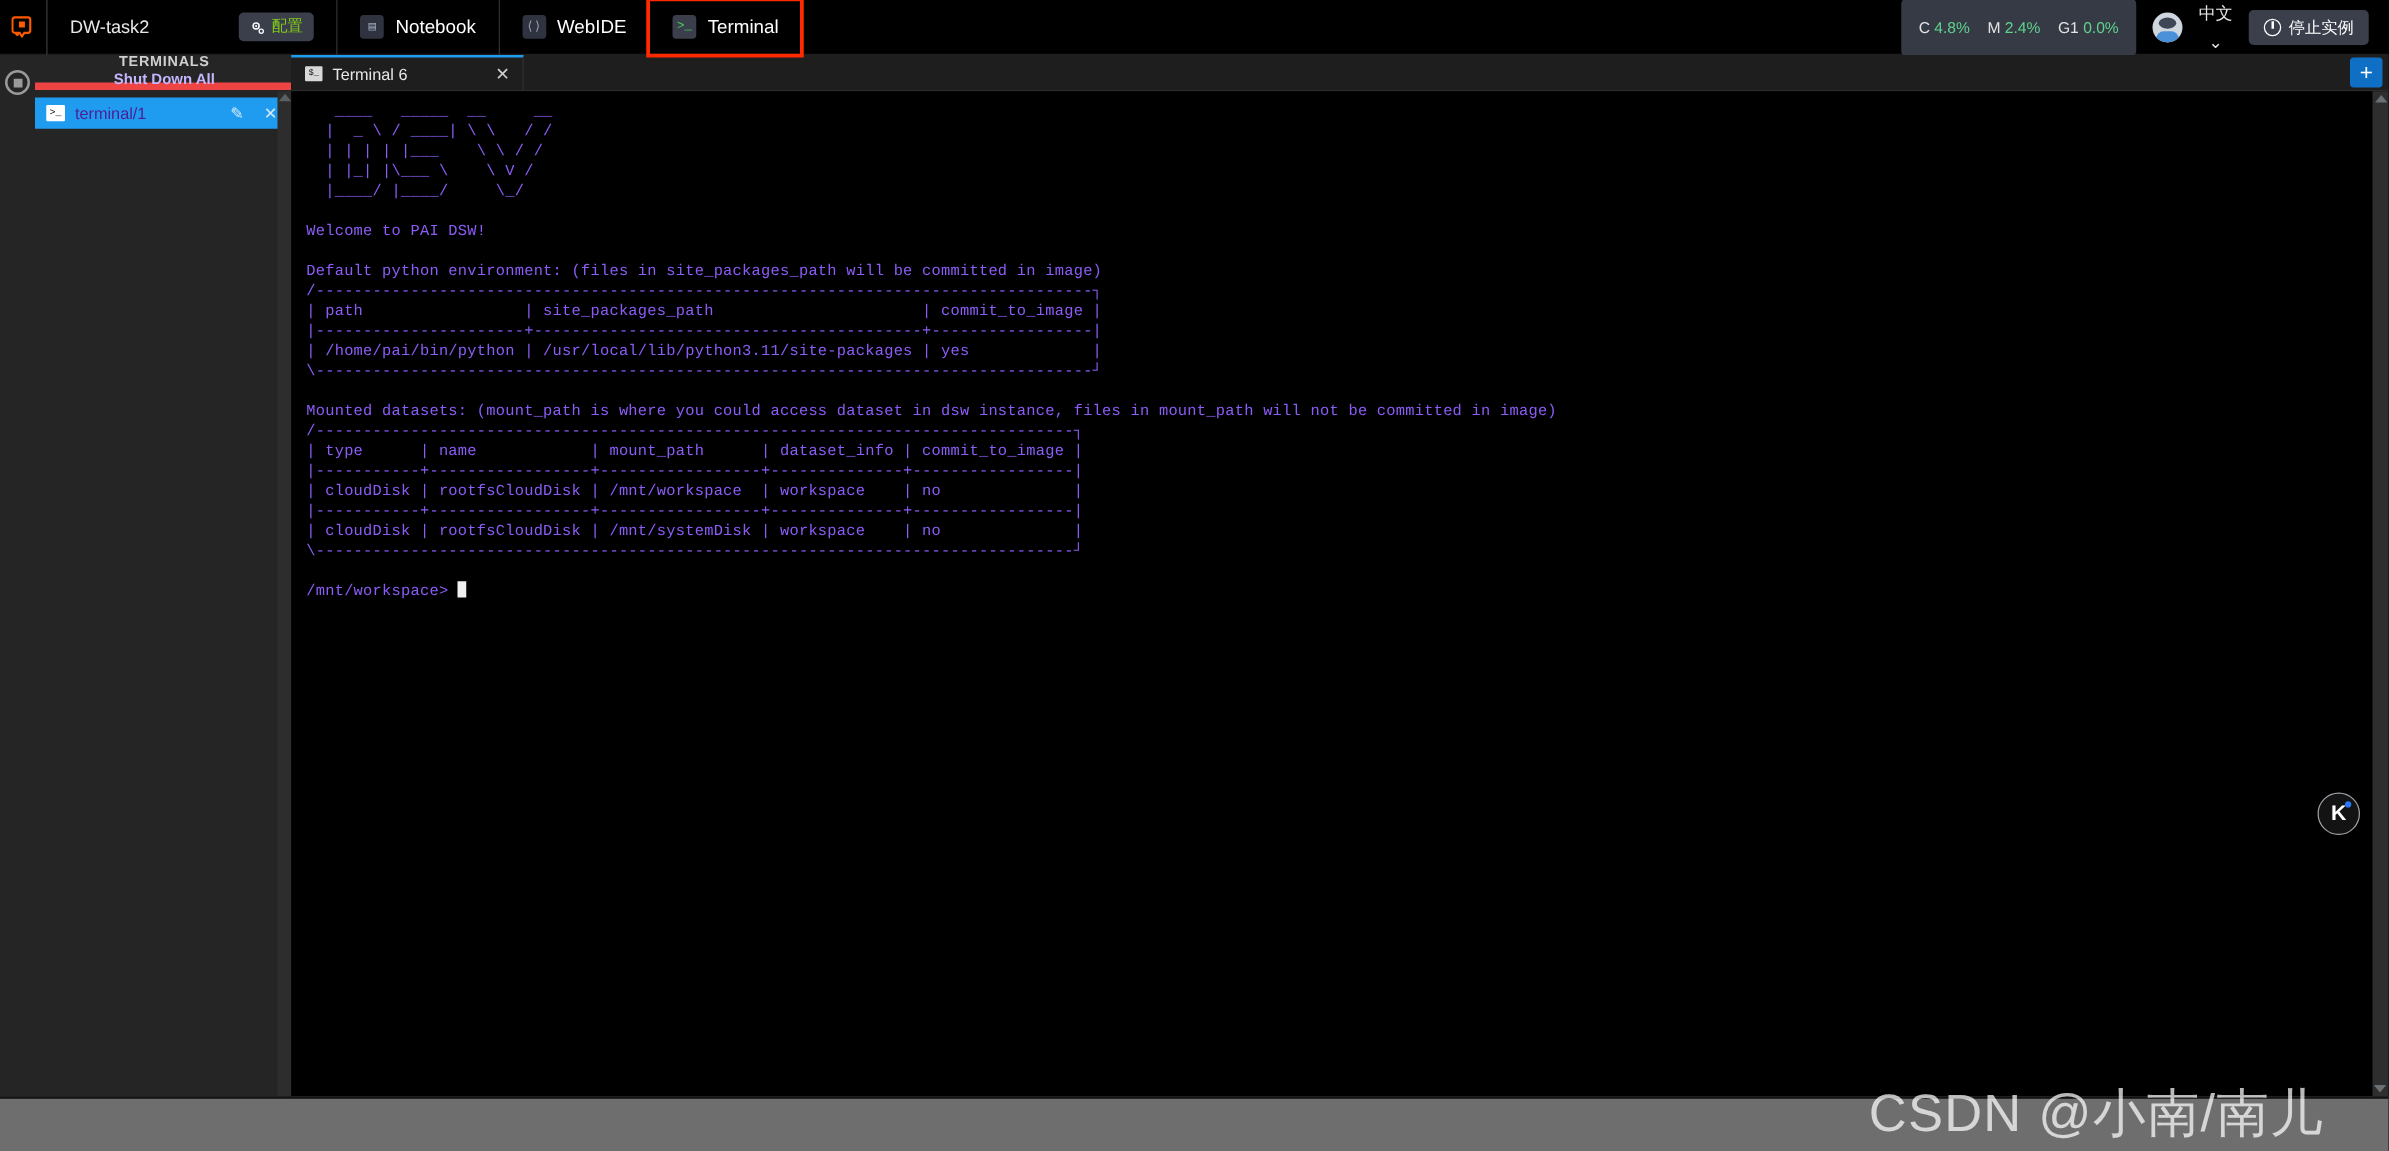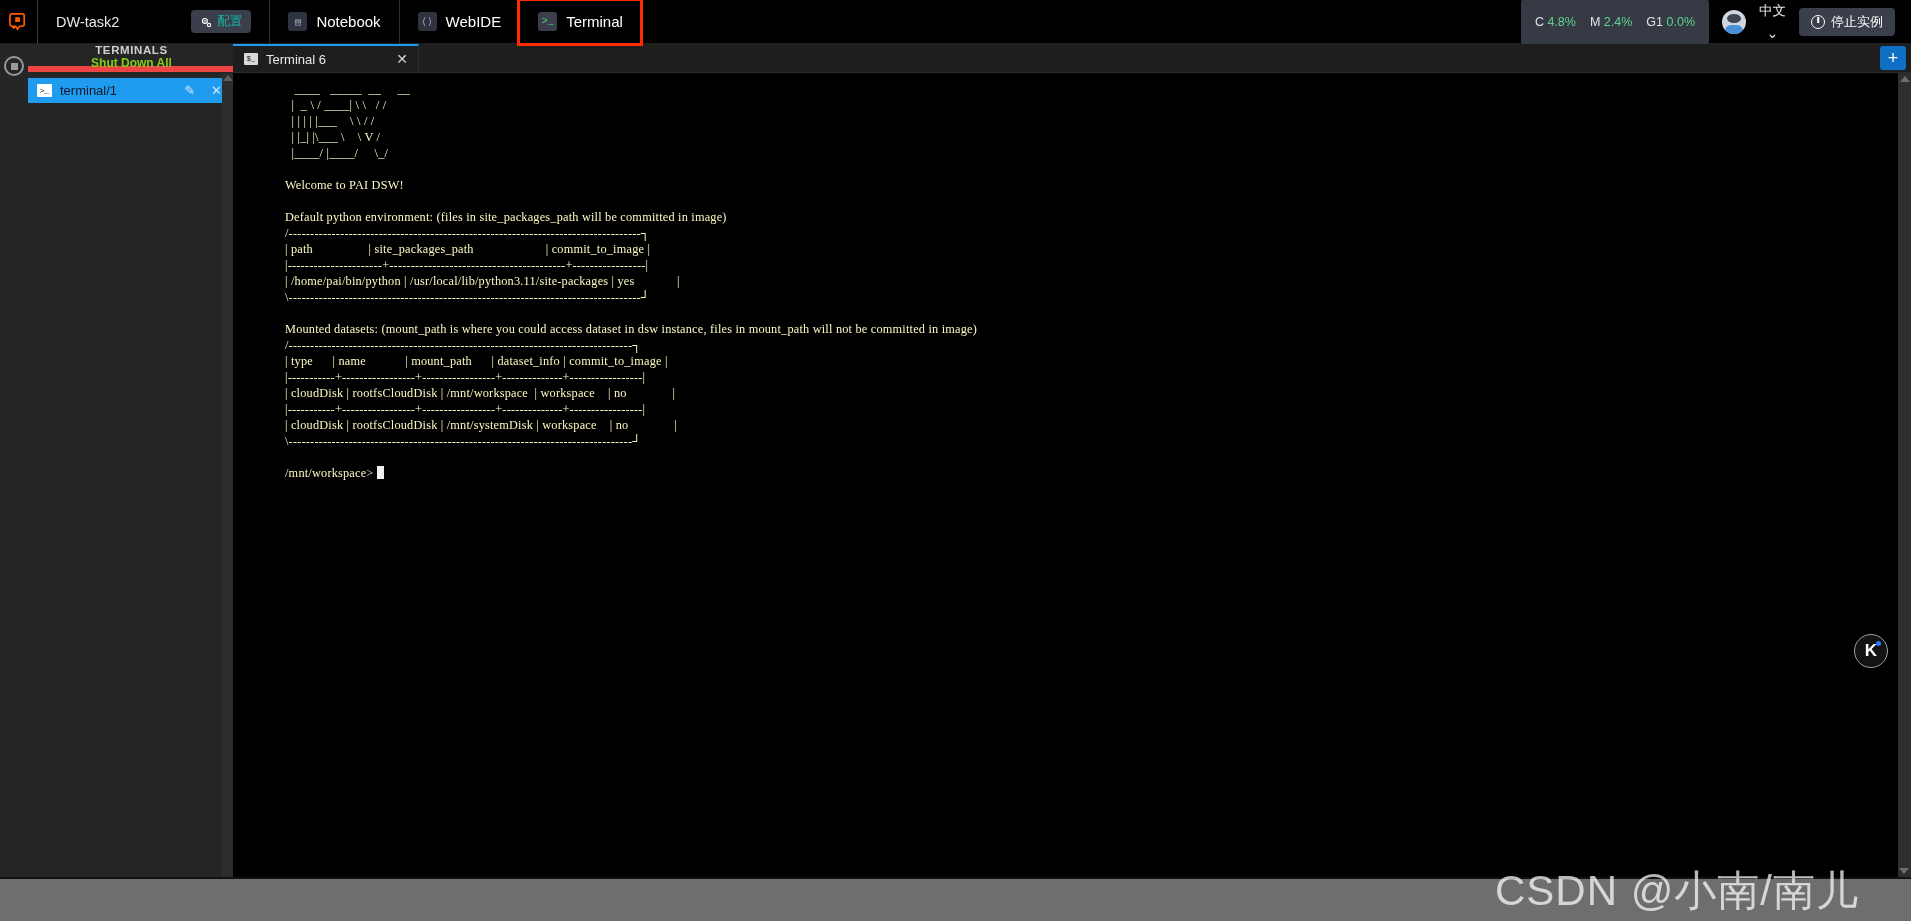--- a/index.html
+++ b/index.html
@@ -41,21 +41,21 @@
   }
   .instance-name {
     padding-left: 18px; color: #e8e8e8; font-size: 14.5px;
     white-space: nowrap;
   }
   .nav-group { display: flex; align-items: center; height: 44px; margin-left: 72px; }
   .config-btn {
     display: flex; align-items: center; gap: 5px;
     background: #3a3f4b; border-radius: 4px;
     padding: 4px 9px; height: 23px;
-    color: #14b8a6; font-size: 12.5px; cursor: pointer;
+    color: #84cc16; font-size: 12.5px; cursor: pointer;
     margin-right: 18px;
   }
   .navtab {
     display: flex; align-items: center; gap: 9px;
     height: 44px; padding: 0 18px;
     color: #fff; font-size: 15px; cursor: pointer;
     border-left: 1px solid #2f2f2f;
     position: relative;
   }
   .navtab:first-of-type { border-left: none; }
@@ -130,34 +130,34 @@
     width: 205px; height: 833px;
     background: #252526;
   }
   .side-head {
     height: 28px; display: flex; align-items: center;
     justify-content: space-between; padding: 0 6px 0 8px;
     border-bottom: 6px solid #ef4444;
     flex-direction: column;
   }
   .side-title { color: #cfcfcf; font-size: 11.5px; font-weight: bold; letter-spacing: .6px; }
-  .side-action { color: #84cc16; font-size: 12px; font-weight: bold; cursor: pointer; }
+  .side-action { color: #c4b5fd; font-size: 12px; font-weight: bold; cursor: pointer; }
   .term-list { padding-top: 6px; }
   .term-item {
     height: 25px; background: #1f9cf0;
     display: flex; align-items: center; gap: 8px;
     padding: 0 7px 0 9px; cursor: pointer;
   }
   .term-item .ti {
     width: 15px; height: 13px; background: #fff;
     border-radius: 1px; color: #111; font-size: 8px;
     font-family: "Liberation Mono", monospace;
     display: flex; align-items: center; justify-content: center;
   }
-  .term-item .tl { color: #0f172a; font-size: 13px; flex: 1; }
+  .term-item .tl { color: #4c1d95; font-size: 13px; flex: 1; }
   .term-item .ta { color: #cfe8fb; font-size: 13px; padding: 0 4px; cursor: pointer; }
   .side-scroll {
     position: absolute; right: 0; top: 29px;
     width: 11px; height: 804px; background: #2d2d2d;
   }
   .side-scroll .up {
     width: 0; height: 0; margin: 2px auto 0;
     border-left: 5px solid transparent; border-right: 5px solid transparent;
     border-bottom: 6px solid #5a5f63;
   }
@@ -197,26 +197,25 @@
     font-size: 18px; line-height: 1; cursor: pointer;
   }
 
   .term-wrap {
     position: absolute; left: 0; top: 29px;
     width: 1678px; height: 804px; background: #000;
     padding: 8px 0 0 12px;
     overflow: hidden;
   }
   .term-text {
-    color: #fef9c3;
-    font-family: Liberation Serif, serif;
+    color: #8b5cf6;
+    font-family: Liberation Mono, monospace;
     font-size: 12.3px; line-height: 16px;
     white-space: pre;
     letter-spacing: .2px;
-    margin-left: 40px;
   }
   .cursor {
     display: inline-block; width: 7px; height: 13px;
     background: #f0f0f0; vertical-align: -2px;
   }
   .term-scroll {
     position: absolute; right: 0; top: 29px;
     width: 13px; height: 804px; background: #2e2e2e;
   }
   .term-scroll .up {

